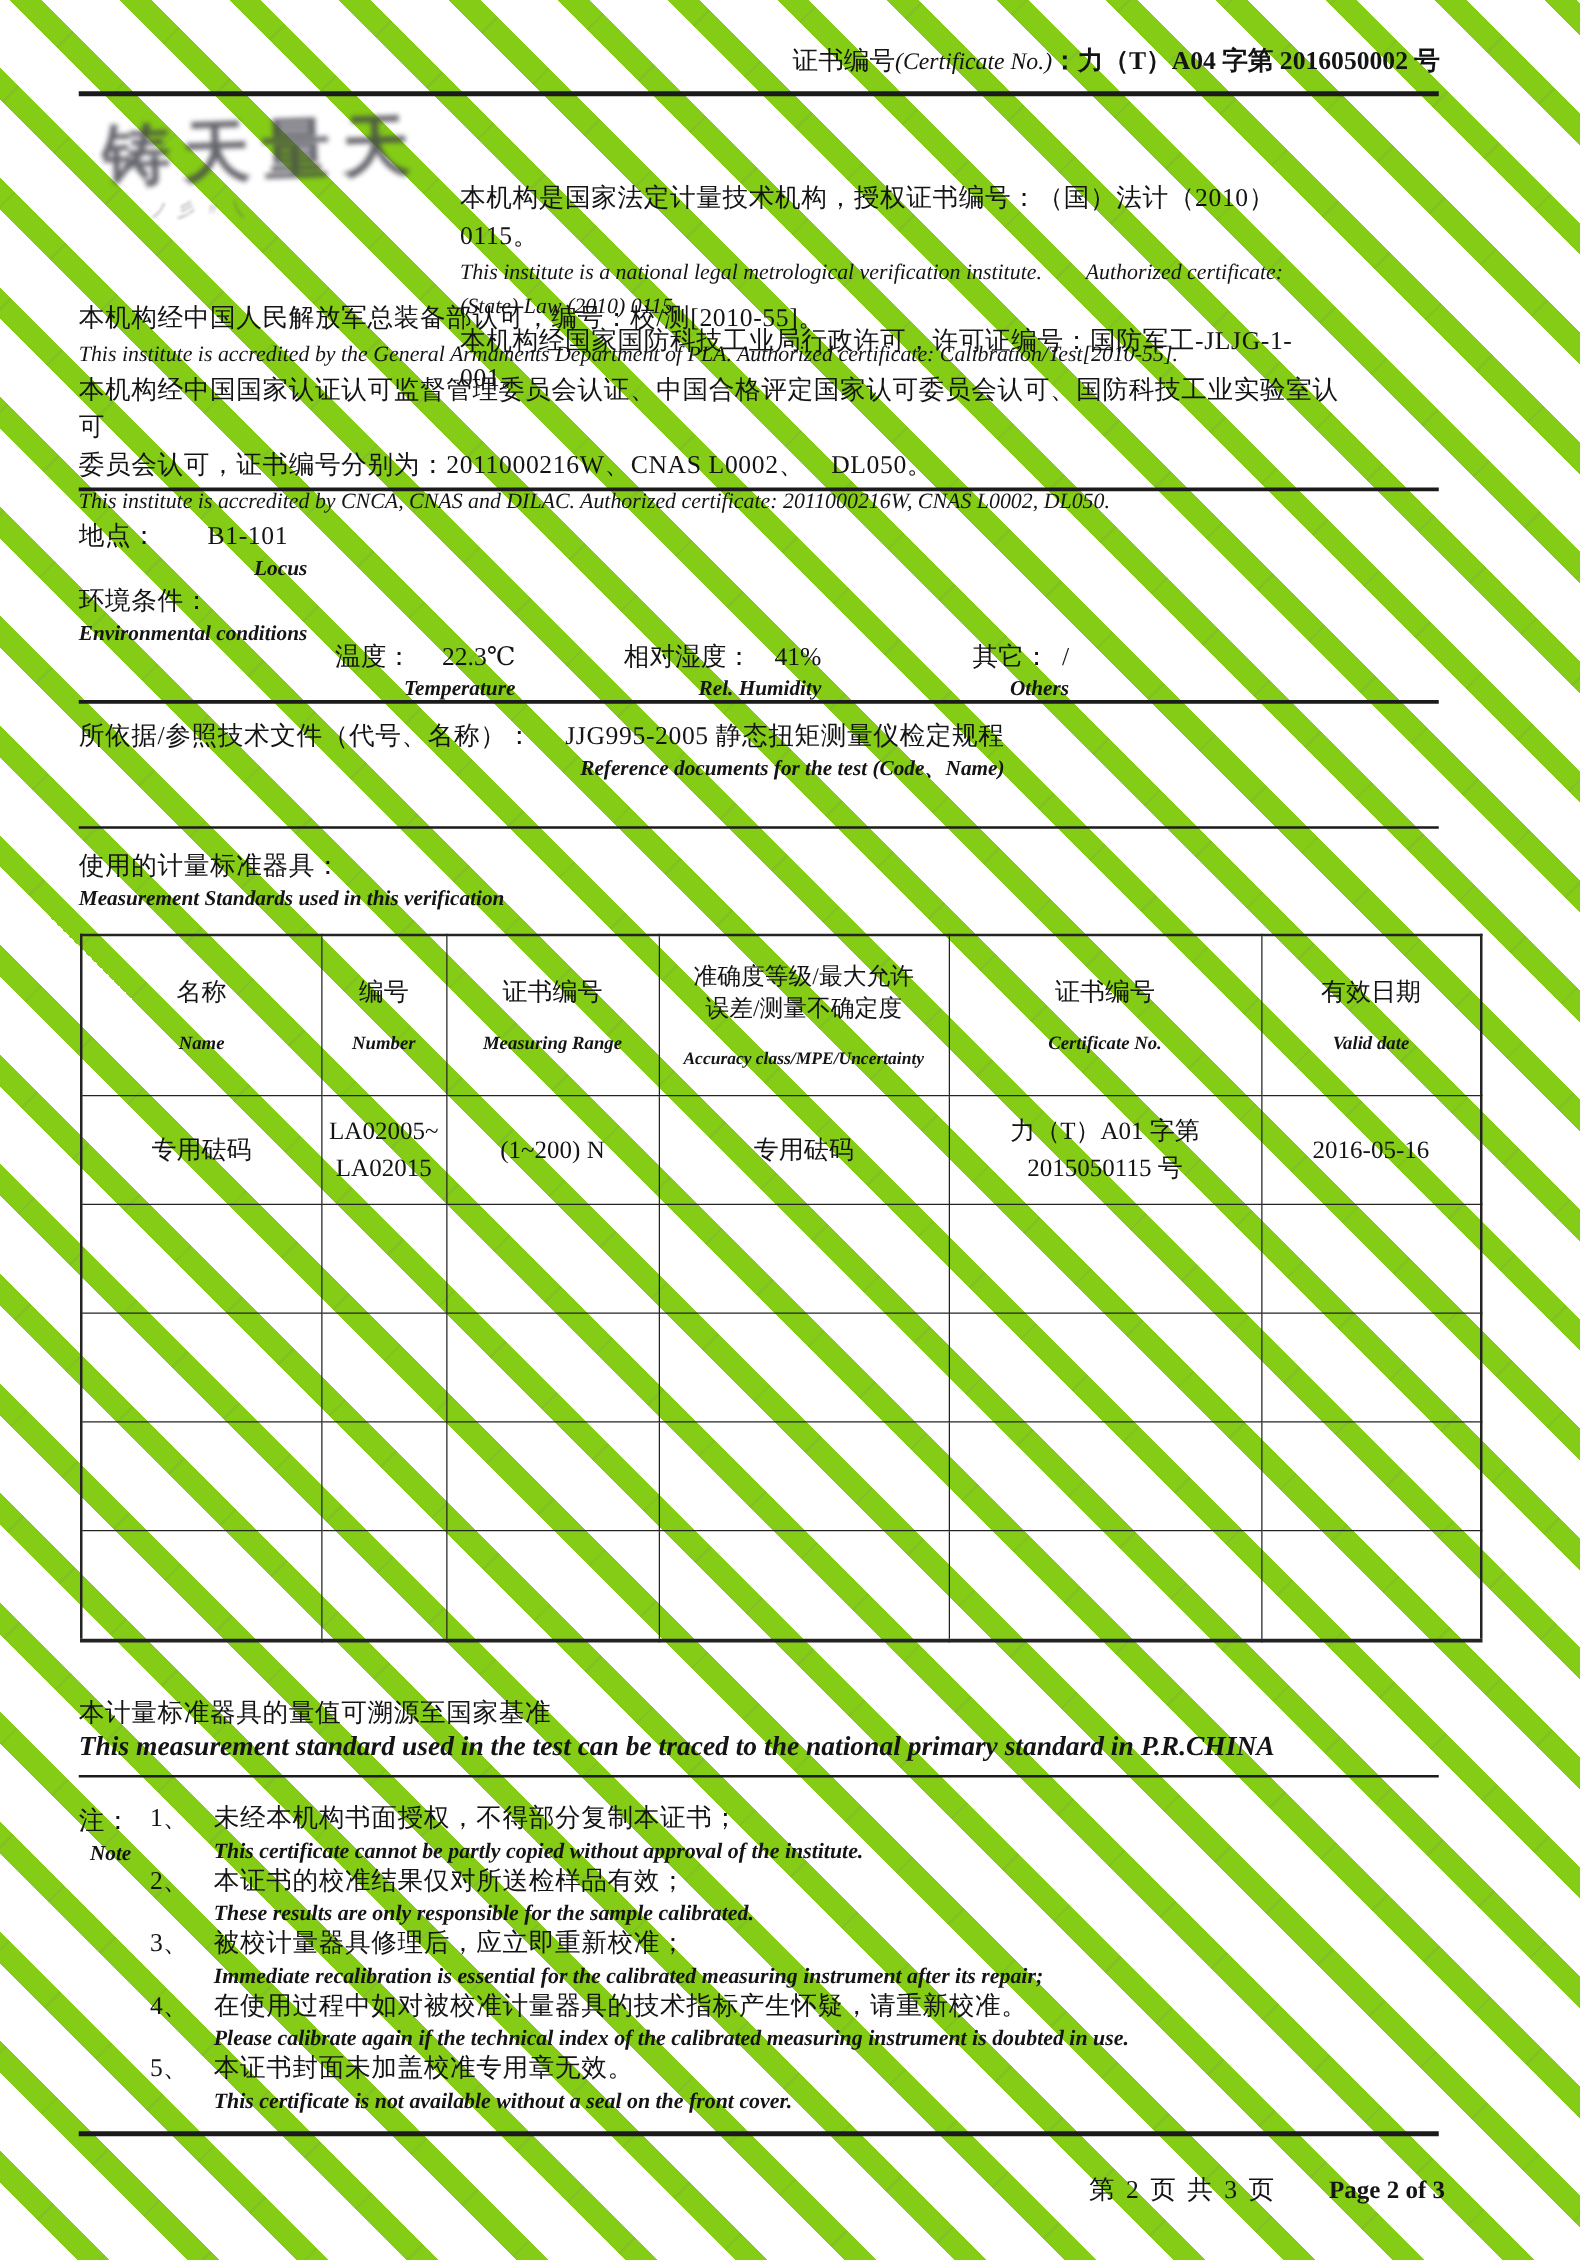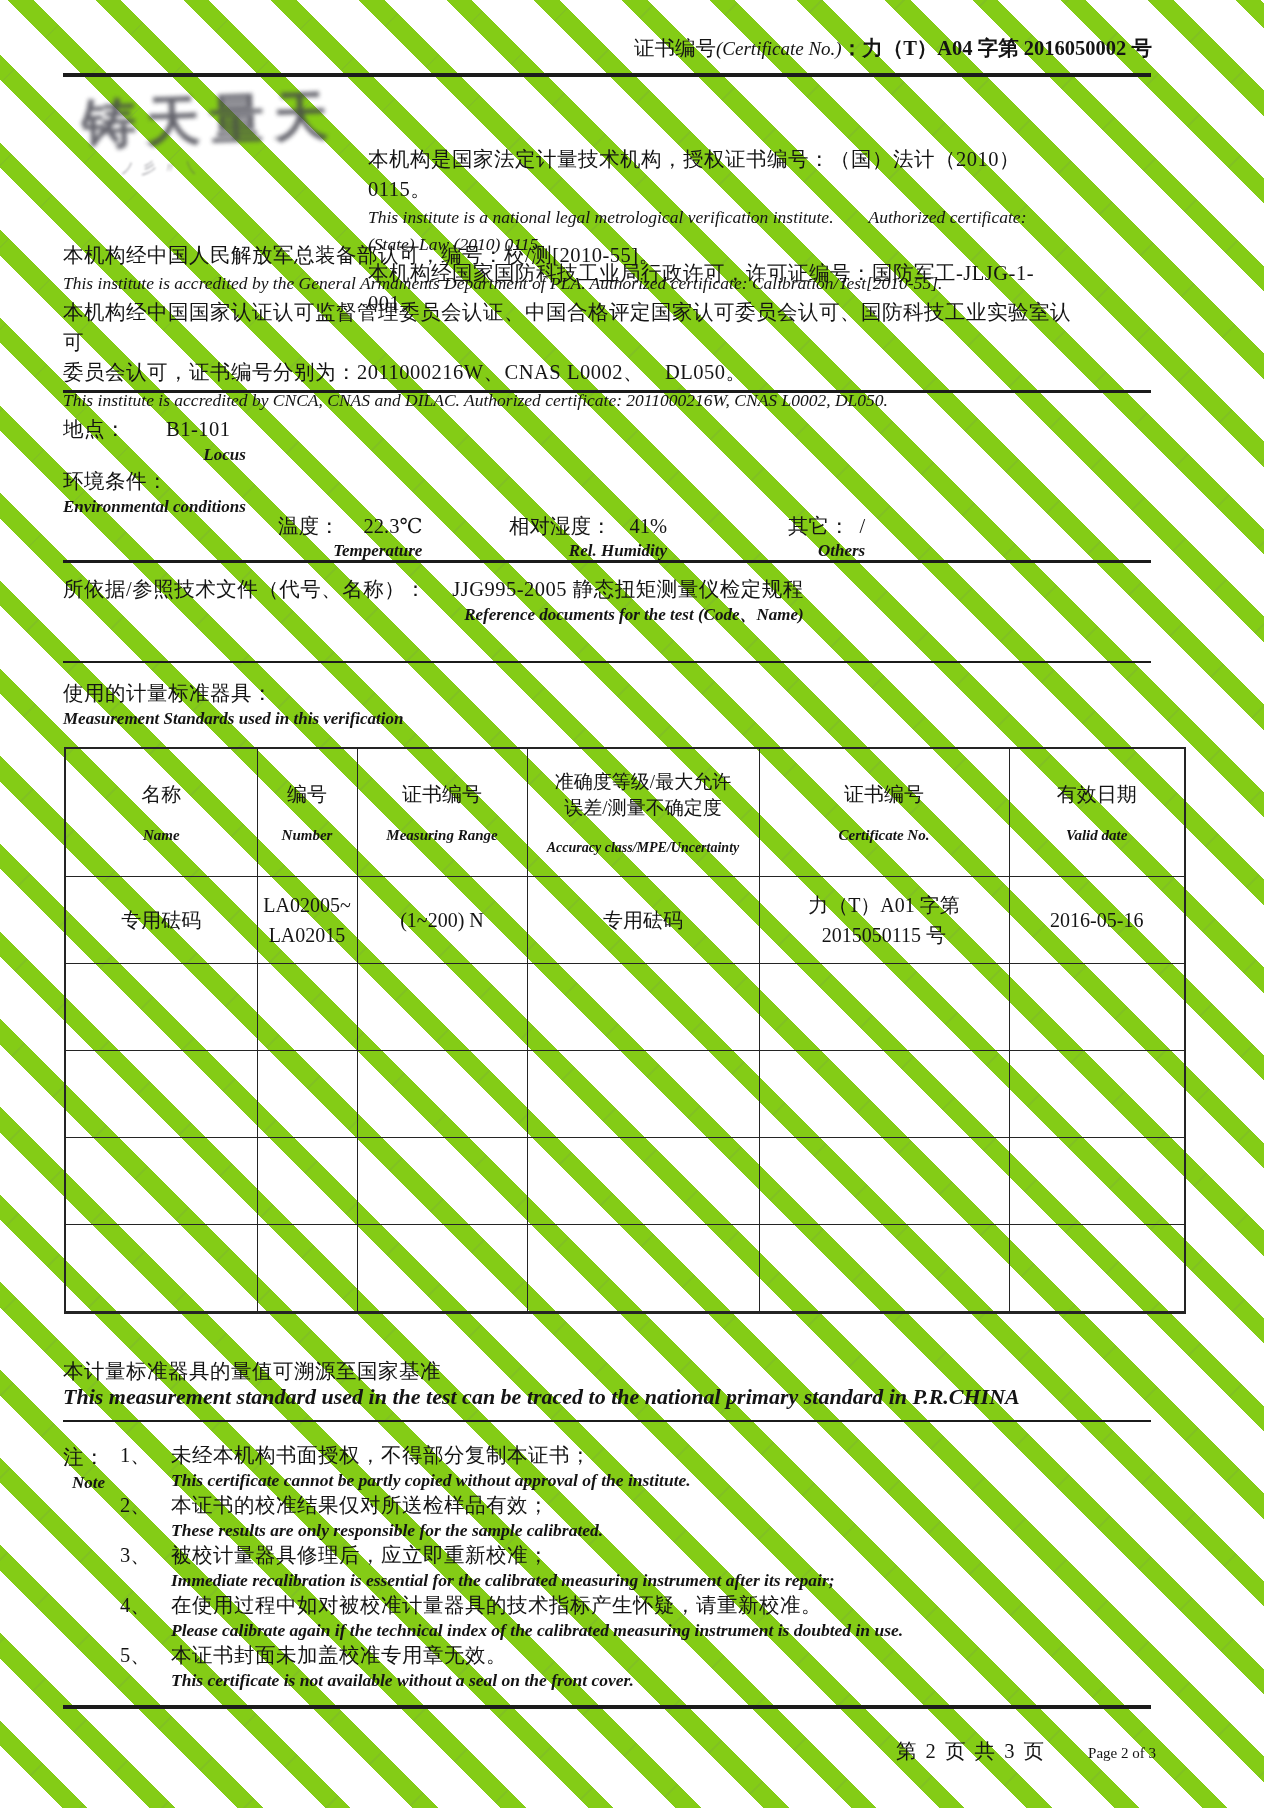--- a/index.html
+++ b/index.html
@@ -47,21 +47,21 @@
   .acc1{left:368px;top:96px;width:676px;margin-top:48px;}
   .acc2{left:63px;top:240px;width:1012px;}
   .acc1 .en,.acc2 .en{text-align:justify;}
   .p2en{padding-left:57px;}
 
   .r2{top:390px;height:2.5px;}
 
   
   .locus{left:63px;top:414px;}
   .locus .val{margin-left:40px;}
-  .env-row{left:12px;top:512px;width:1032px;height:52px;text-decoration:underline;}
+  .env-row{left:2px;top:512px;width:1032px;height:52px;text-decoration:underline;}
   .env-group{position:absolute;top:0;}
   .g1{left:266px;} .g2{left:497px;} .g3{left:760px;margin-left:16px;}
   .env-line{font-size:20.5px;line-height:28px;white-space:nowrap;}
   .env-line .ev{margin-left:24px;}
   .g2 .env-line .ev{margin-left:18px;}
   .g3 .env-line .ev{margin-left:10px;}
   .r3{top:560px;height:2.5px;}
 
   
   .ref{left:63px;top:574px;}
@@ -102,21 +102,21 @@
   .note-head .zh{font-size:20.5px;}
   .note-item{position:relative;padding-left:108px;margin-bottom:0;min-height:50px;}
   .note-item .num{position:absolute;left:57px;top:0;font-size:20.5px;line-height:27px;}
   .note-item .zh-t{font-size:20.5px;line-height:27px;letter-spacing:0.5px;}
   .note-item .en-t{font-style:italic;font-weight:bold;font-size:17.5px;line-height:23px;}
   .r6{top:1705px;height:3.5px;}
 
   
   .footer{top:1737px;right:108px;display:flex;gap:42px;align-items:baseline;white-space:nowrap;}
   .footer .f-zh{font-size:20.5px;letter-spacing:2px;}
-  .footer .f-en{font-size:15px;}
+  .footer .f-en{font-size:20px;font-weight:bold;}
 </style>
 </head>
 <body>
 
 <div class="page">
 
   <div class="abs header-line">
     <span>证书编号</span><span class="cert-en">(Certificate No.)</span><span class="val">：力（T）A04 字第 2016050002 号</span>
   </div>
   <div class="hr r-top"></div>

